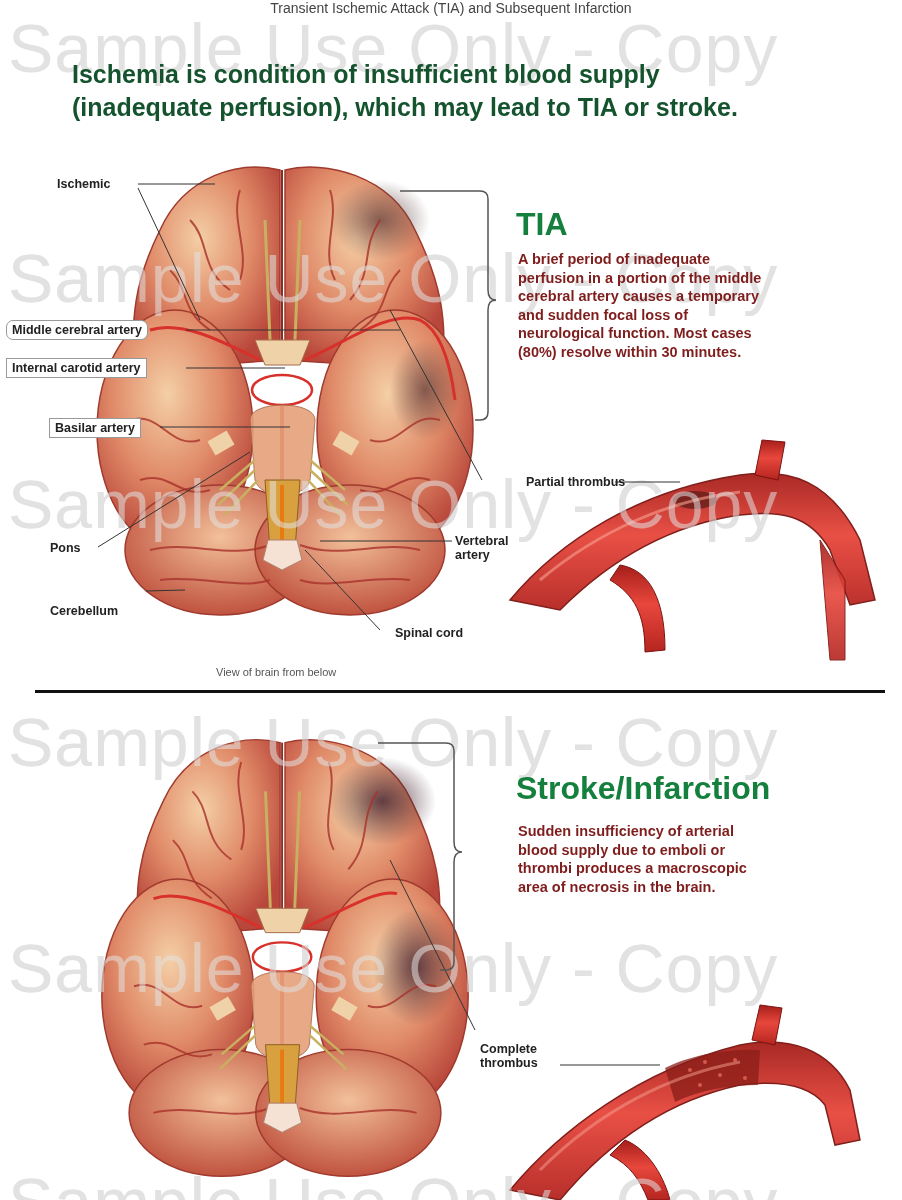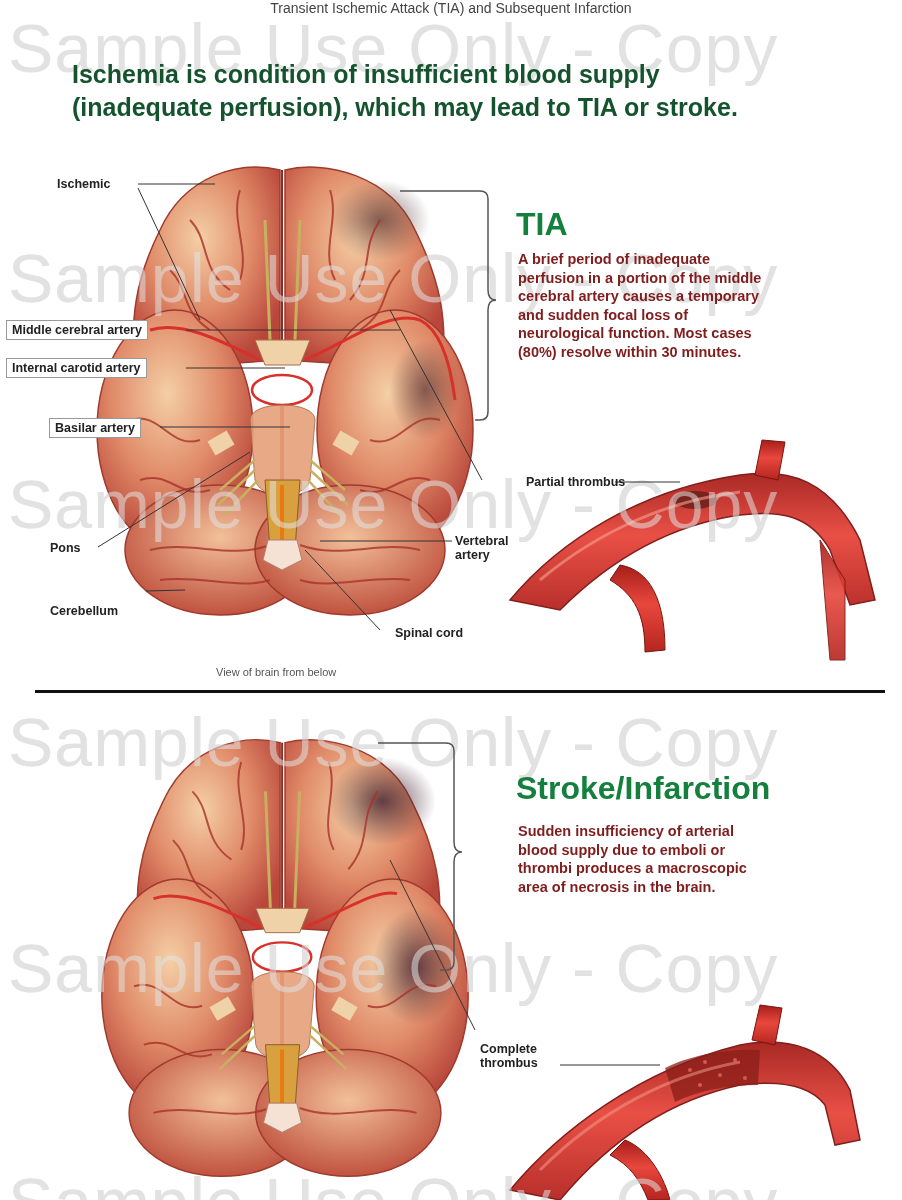--- a/index.html
+++ b/index.html
@@ -123,21 +123,21 @@
     <line x1="380" y1="630" x2="305" y2="550"></line>
     <line x1="452" y1="541" x2="320" y2="541"></line>
     <line x1="482" y1="480" x2="390" y2="310"></line>
     <line x1="615" y1="482" x2="680" y2="482"></line>
   </g>
 
   <path d="M400,191 L480,191 Q488,191 488,199 L488,290 Q488,300 496,300 Q488,300 488,310 L488,412 Q488,420 480,420 L475,420" stroke="#555" stroke-width="1.5" fill="none"></path>
 </svg>
 
 <div class="label" style="left:57px;top:177px;">Ischemic</div>
-<div class="label boxed" style="left:6px;top:320px;">Middle cerebral artery</div>
+<div class="label boxed" style="left:6px;top:320px;border-radius:7px;">Middle cerebral artery</div>
 <div class="label boxed" style="left:6px;top:358px;">Internal carotid artery</div>
 <div class="label boxed" style="left:49px;top:418px;">Basilar artery</div>
 <div class="label" style="left:50px;top:541px;">Pons</div>
 <div class="label" style="left:50px;top:604px;">Cerebellum</div>
 <div class="label" style="left:395px;top:626px;text-align:right;">Spinal cord</div>
 <div class="label" style="left:455px;top:534px;">
   <div>Vertebral</div>
   <div>artery</div>
 </div>
 <div class="label" style="left:486px;top:475px;padding-left:40px;">Partial thrombus</div>

